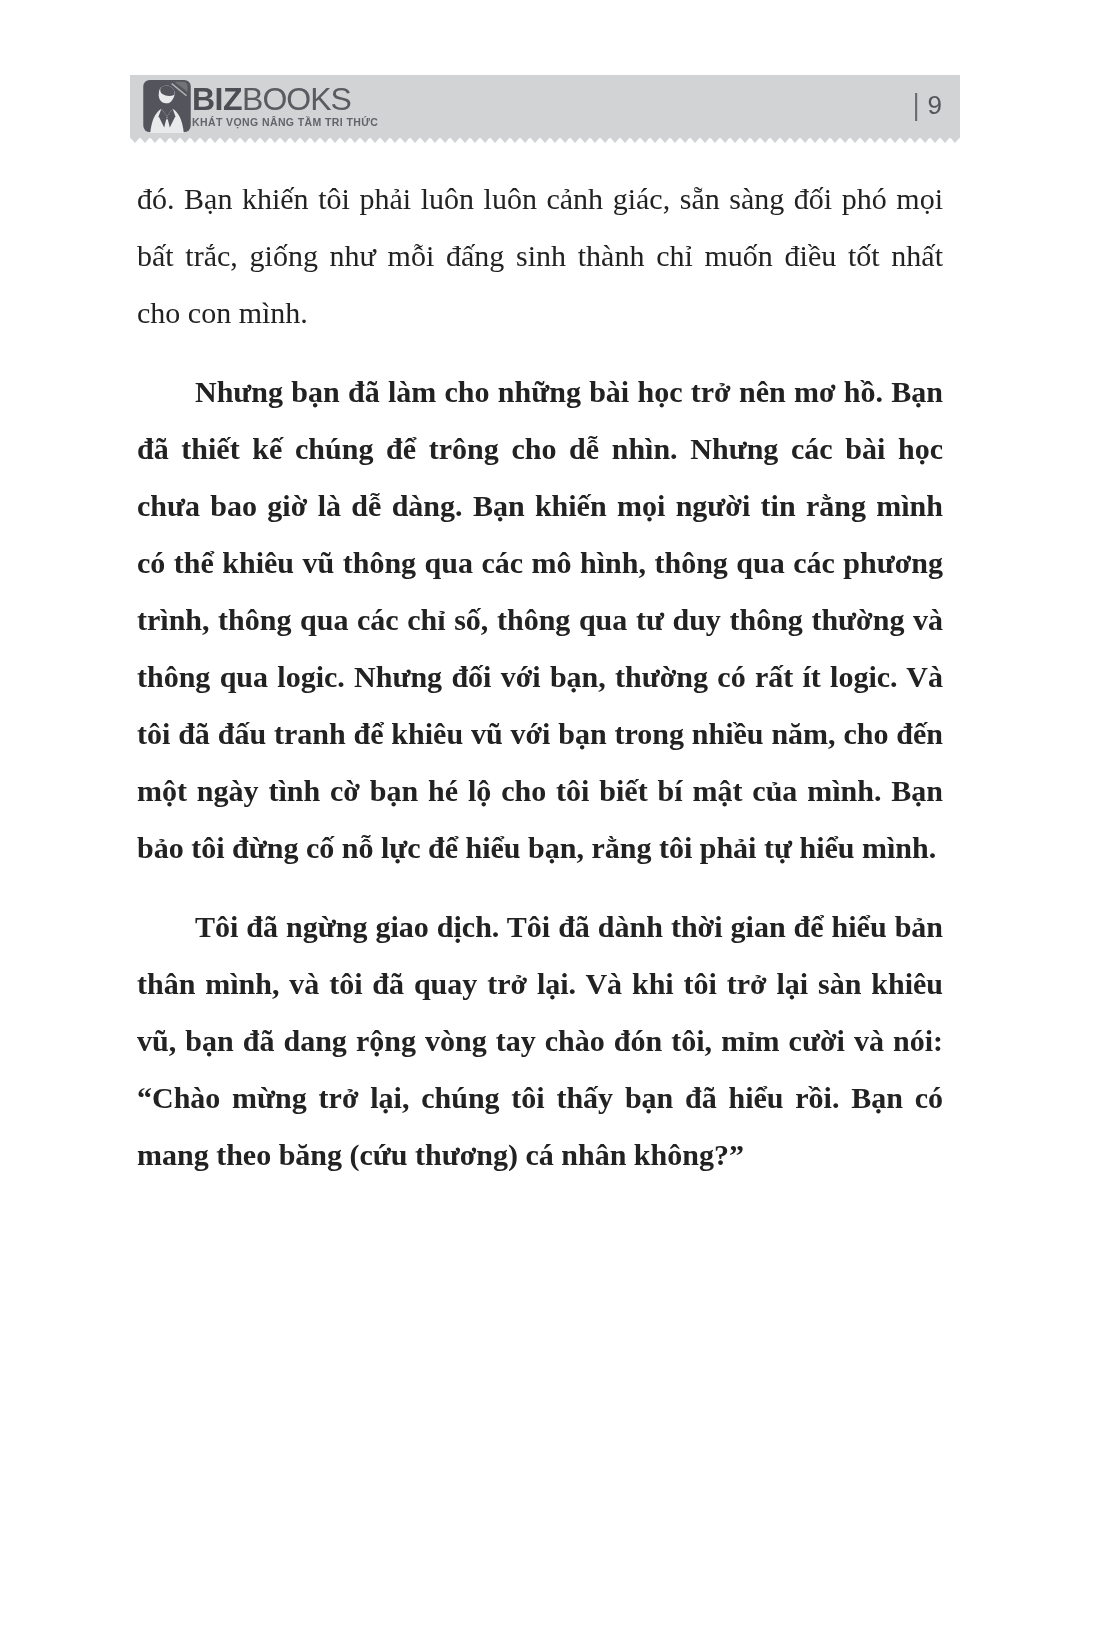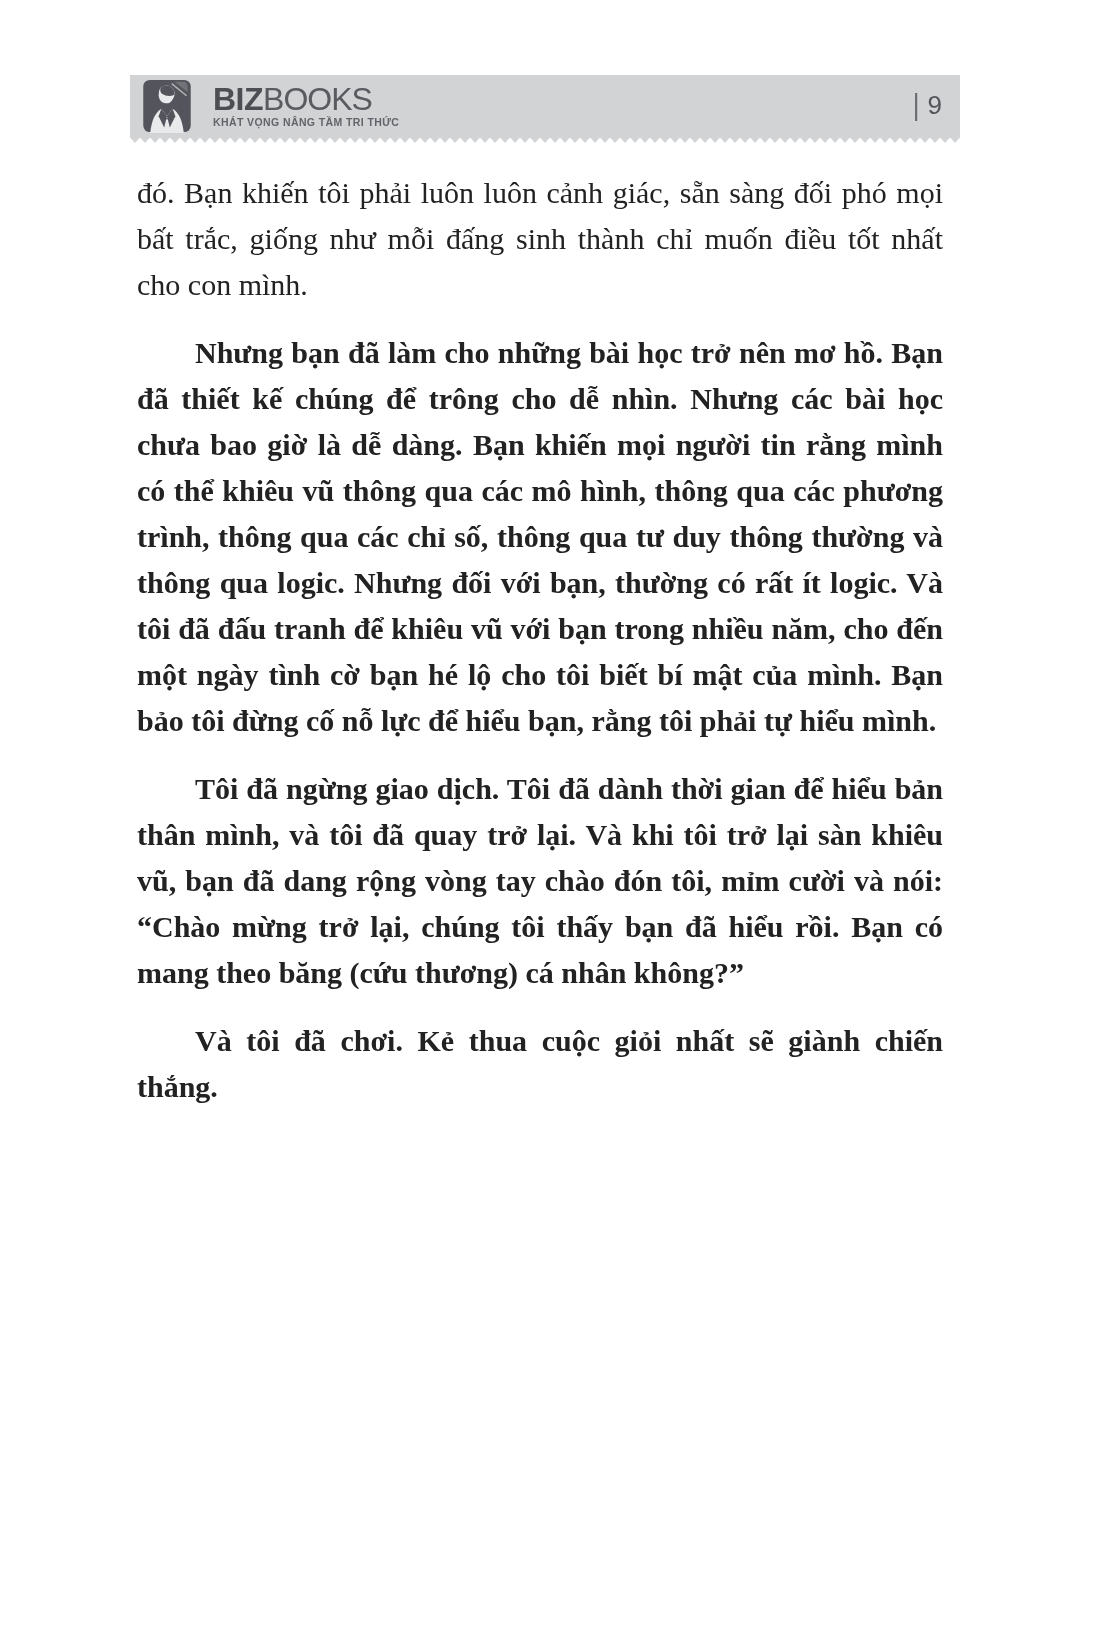--- a/index.html
+++ b/index.html
@@ -30,21 +30,21 @@
     position: absolute;
     left: 130px;
     top: 136px;
     width: 830px;
     height: 7px;
     display: block;
   }
   .logo-group {
     display: flex;
     align-items: center;
-    gap: 21px;
+    gap: 0;
   }
   .logo-icon { width: 50px; height: 54px; display: block; }
   .brand-text { display: flex; flex-direction: column; justify-content: center; }
   .brand-name {
     font-size: 32px;
     line-height: 30px;
     letter-spacing: -0.5px;
     white-space: nowrap;
   }
   .brand-bold { font-weight: 700; color: #4d4e54; }
@@ -69,21 +69,21 @@
 
   
   .content {
     position: absolute;
     left: 137px;
     top: 170px;
     width: 806px;
     color: #222222;
     font-family: "Liberation Serif", "DejaVu Serif", serif;
     font-size: 30px;
-    line-height: 46px;
+    line-height: 57px;
     text-align: justify;
   }
   .content p { margin: 0 0 22px 0; }
   .content p.indent { text-indent: 58px; font-weight: bold; }
 </style>
 </head>
 <body>
 
 <div class="page">
 
@@ -125,16 +125,15 @@
         <path d="M0 0 H10 V1.2 L5 7 L0 1.2 Z" fill="#d2d3d5"></path>
       </pattern>
     </defs>
     <rect width="830" height="7" fill="url(#zz)"></rect>
   </svg>
 
   <div class="content">
     <p>đó. Bạn khiến tôi phải luôn luôn cảnh giác, sẵn sàng đối phó mọi bất trắc, giống như mỗi đấng sinh thành chỉ muốn điều tốt nhất cho con mình.</p>
     <p class="indent">Nhưng bạn đã làm cho những bài học trở nên mơ hồ. Bạn đã thiết kế chúng để trông cho dễ nhìn. Nhưng các bài học chưa bao giờ là dễ dàng. Bạn khiến mọi người tin rằng mình có thể khiêu vũ thông qua các mô hình, thông qua các phương trình, thông qua các chỉ số, thông qua tư duy thông thường và thông qua logic. Nhưng đối với bạn, thường có rất ít logic. Và tôi đã đấu tranh để khiêu vũ với bạn trong nhiều năm, cho đến một ngày tình cờ bạn hé lộ cho tôi biết bí mật của mình. Bạn bảo tôi đừng cố nỗ lực để hiểu bạn, rằng tôi phải tự hiểu mình.</p>
     <p class="indent">Tôi đã ngừng giao dịch. Tôi đã dành thời gian để hiểu bản thân mình, và tôi đã quay trở lại. Và khi tôi trở lại sàn khiêu vũ, bạn đã dang rộng vòng tay chào đón tôi, mỉm cười và nói: “Chào mừng trở lại, chúng tôi thấy bạn đã hiểu rồi. Bạn có mang theo băng (cứu thương) cá nhân không?”</p>
-    <p class="indent">Và tôi đã chơi. Kẻ thua cuộc giỏi nhất sẽ giành chiến thắng.</p>
   </div>
 
 </div>
 
 </body></html>

